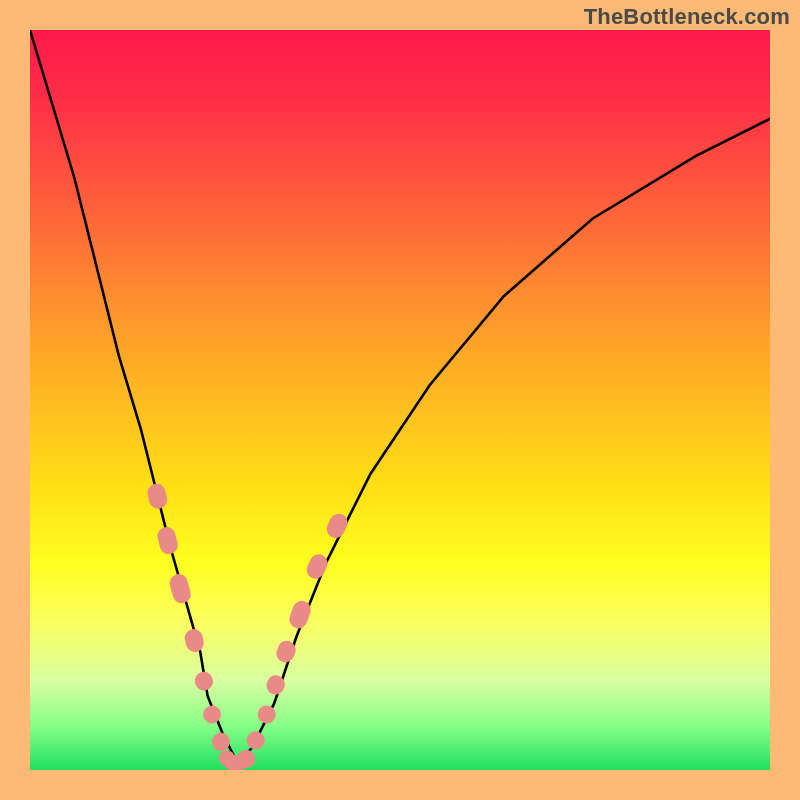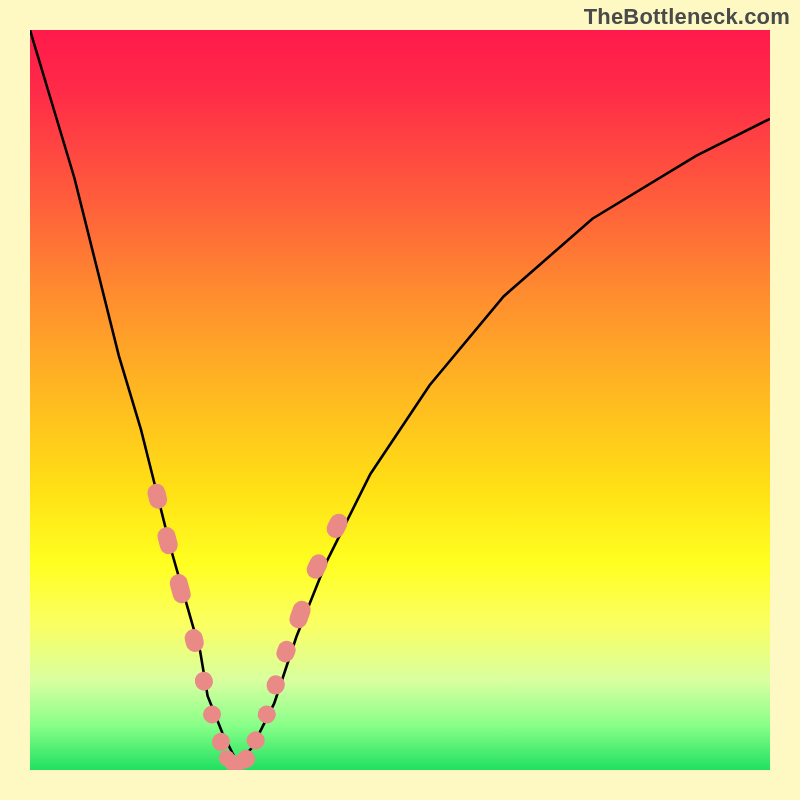--- a/index.html
+++ b/index.html
@@ -1,21 +1,21 @@
 <!DOCTYPE html>
 <html><head>
 <meta charset="utf-8">
 <style>
   * { margin: 0; padding: 0; box-sizing: border-box; }
   html, body { width: 800px; height: 800px; overflow: hidden; background: #000; }
   .frame {
     position: relative;
     width: 800px;
     height: 800px;
-    background: #fef9c3;
+    background: #fdba74;
   }
   .watermark {
     position: absolute;
     top: 4px;
     right: 10px;
     color: #4a4a4a;
     font-family: Arial, Helvetica, sans-serif;
     font-size: 22px;
     font-weight: bold;
     letter-spacing: 0.2px;

